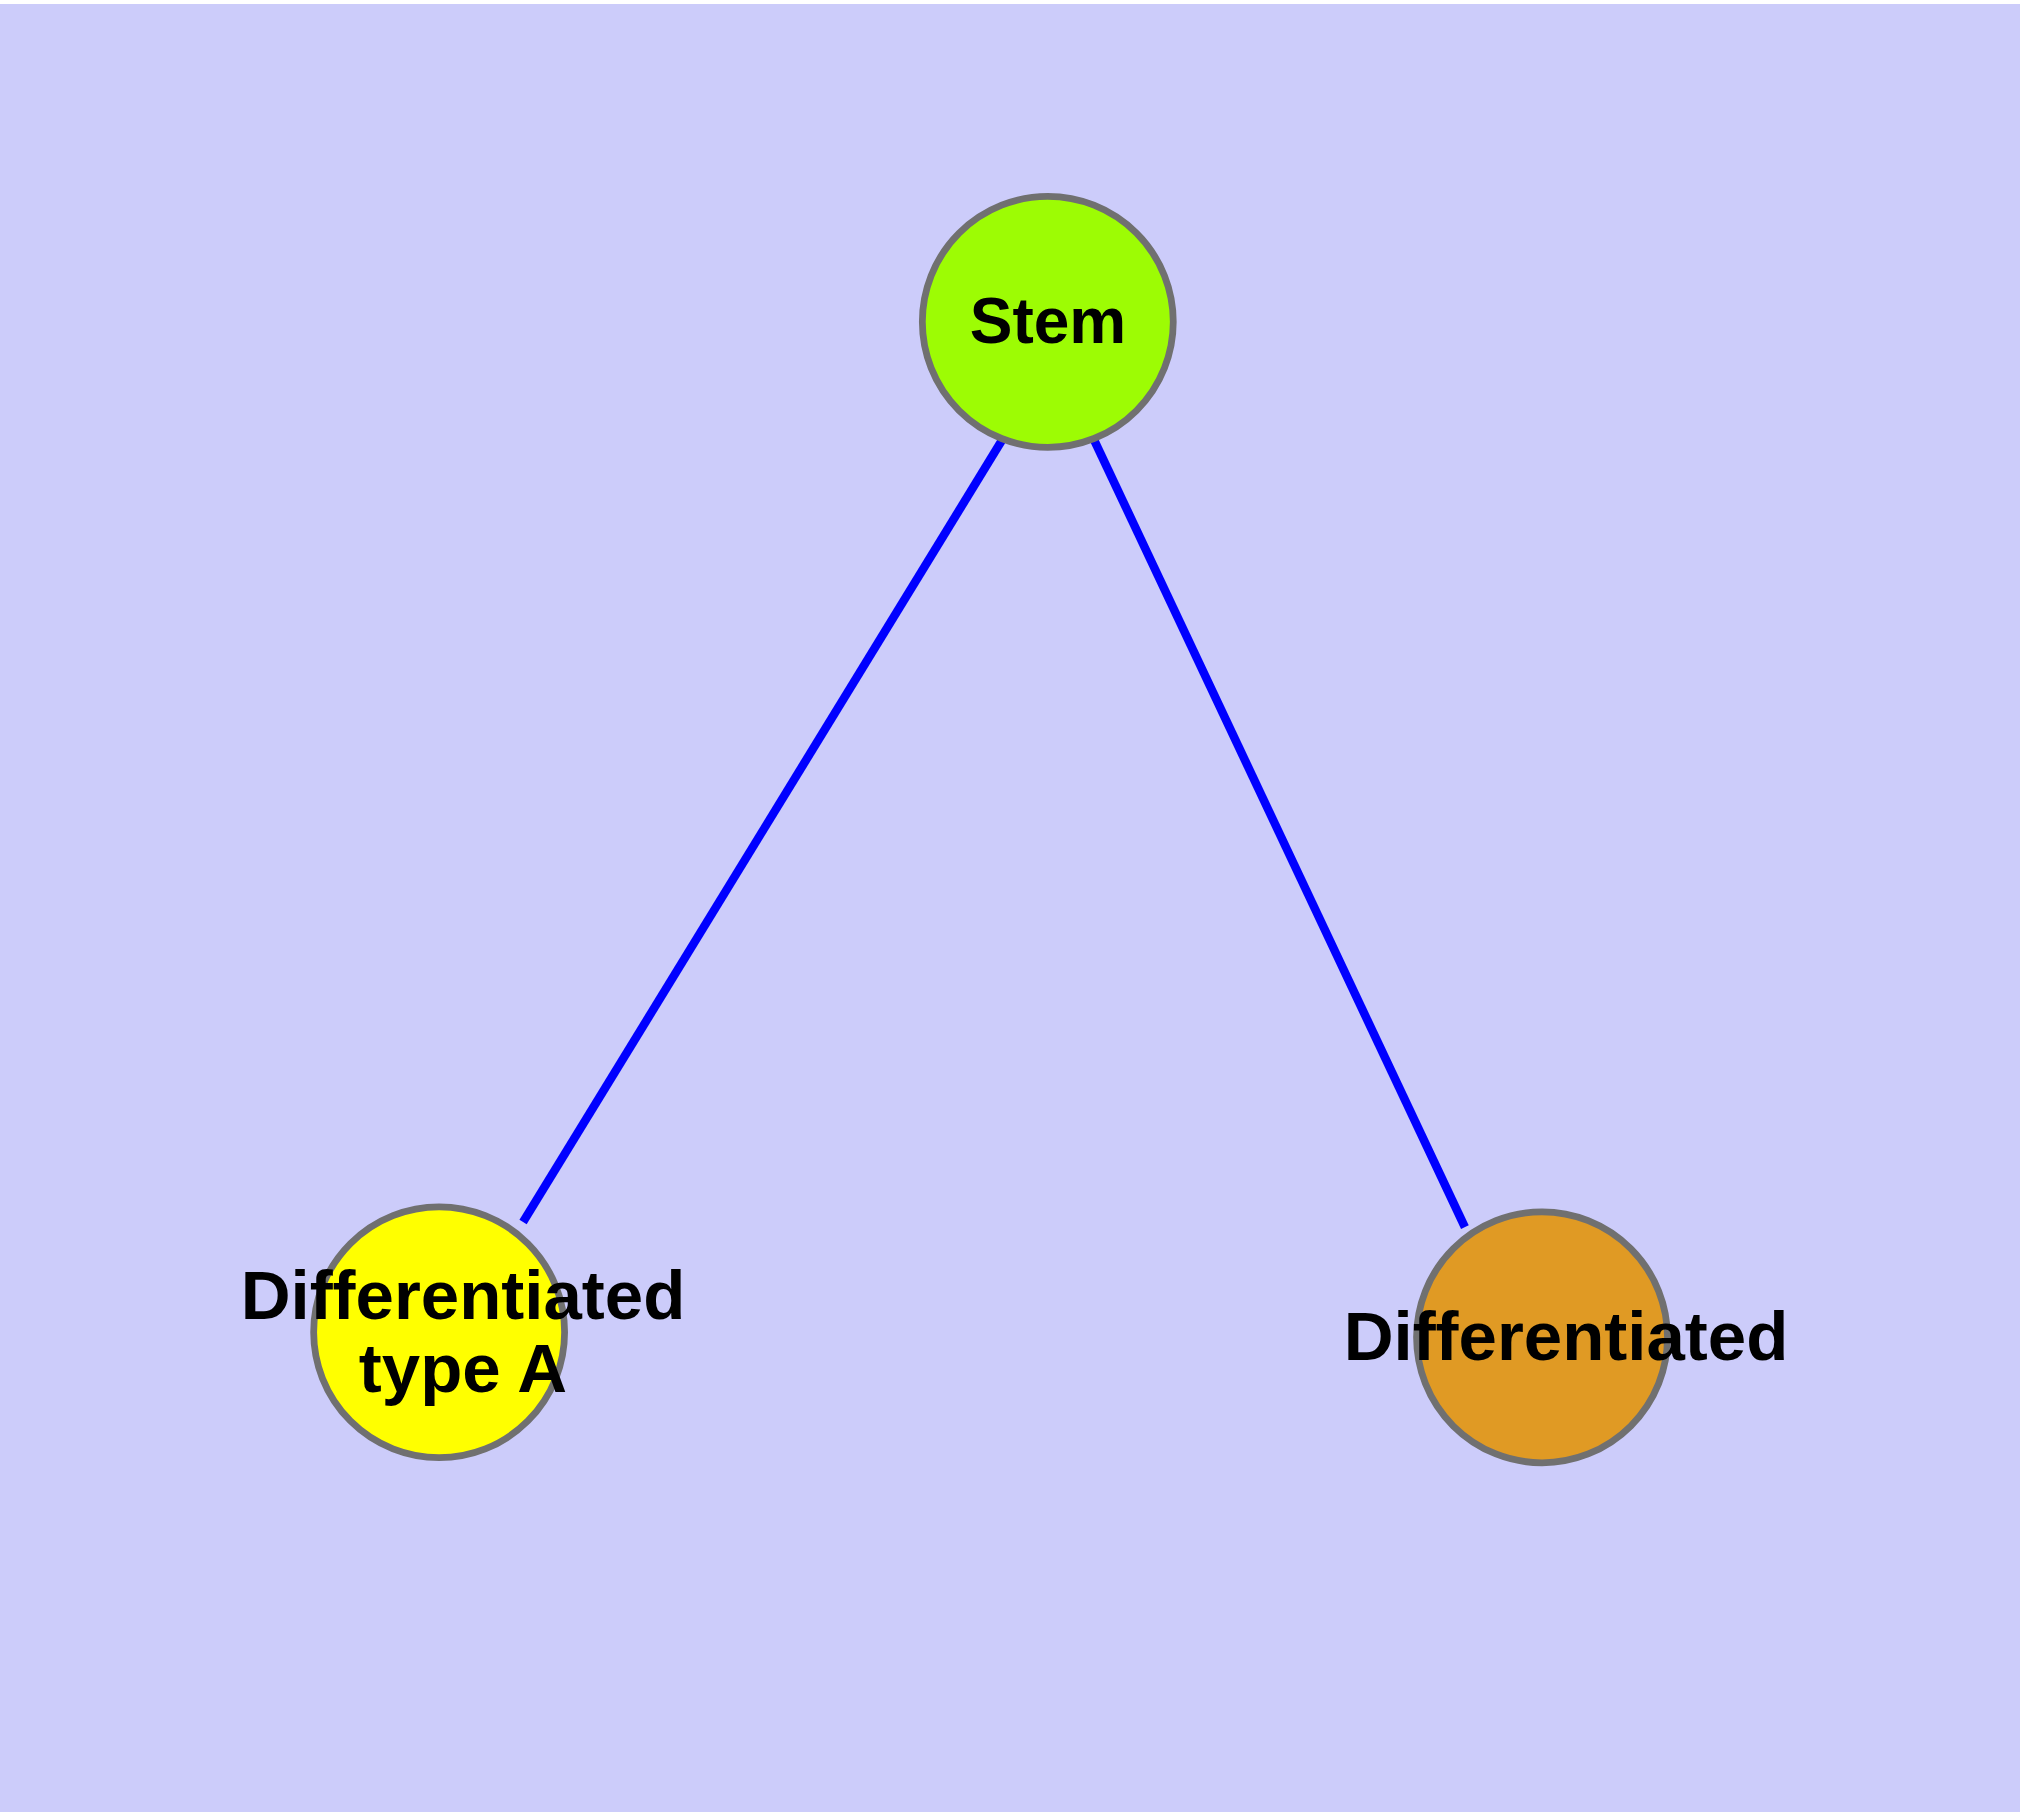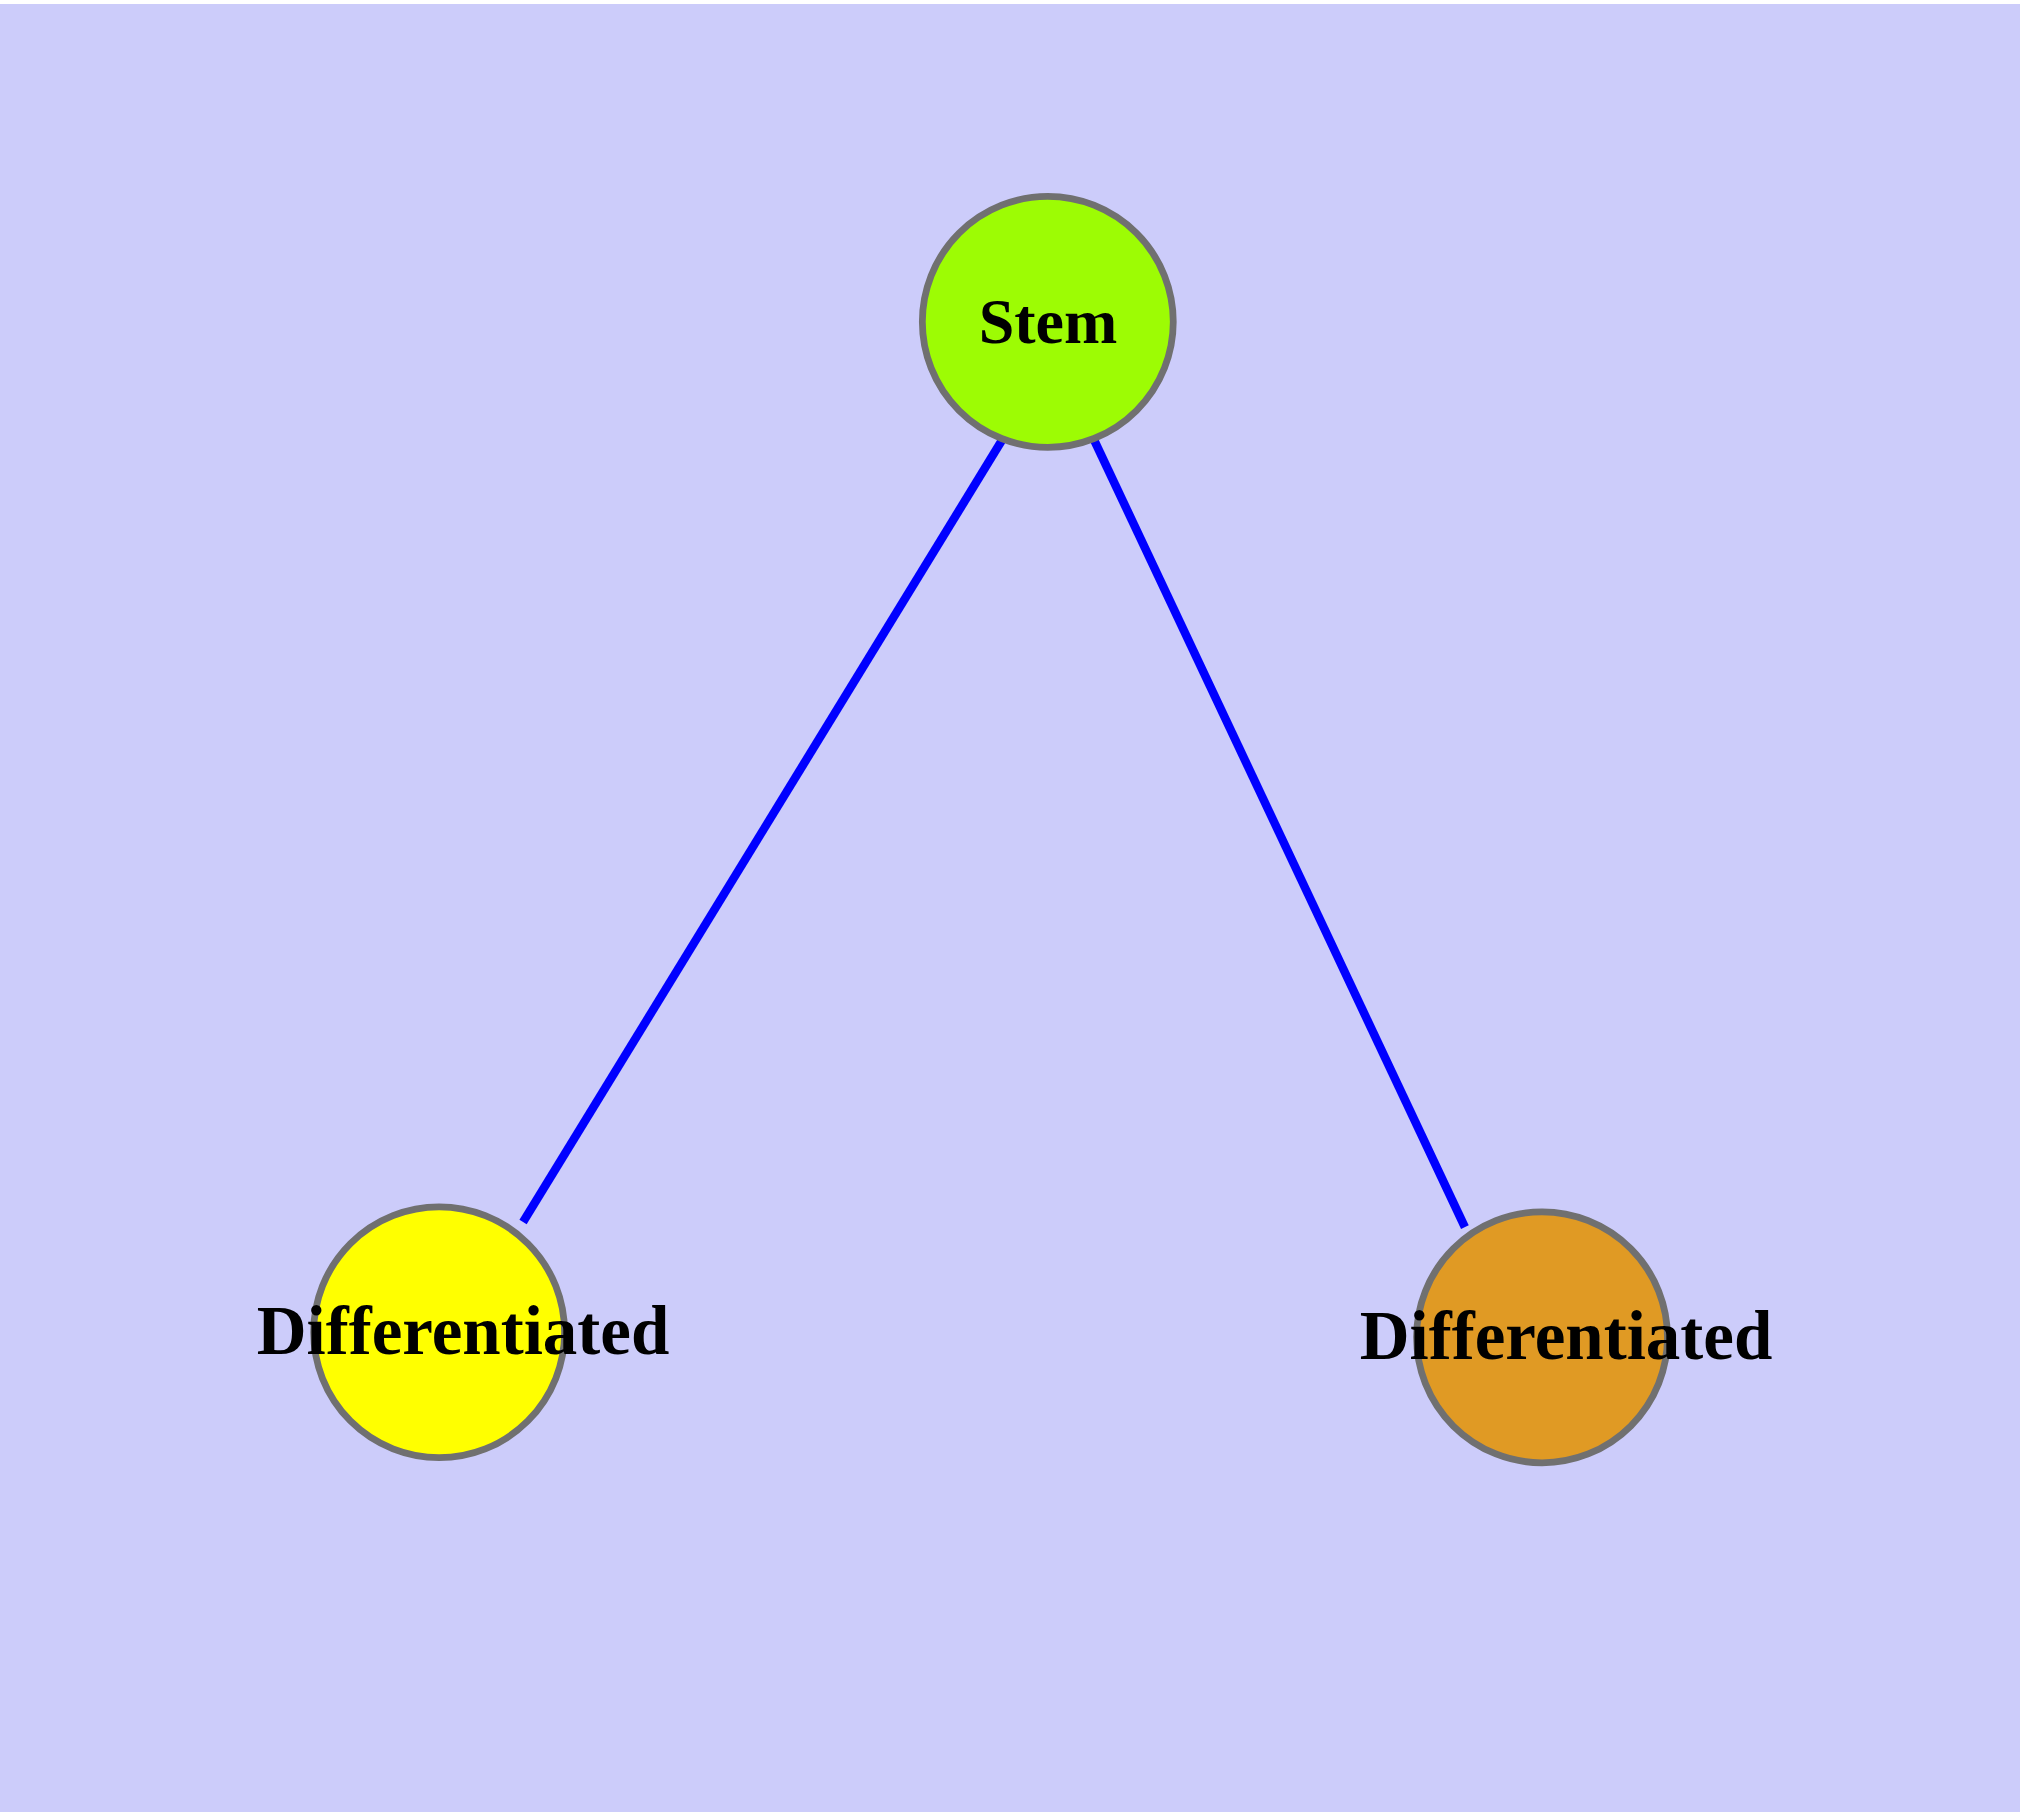--- a/index.html
+++ b/index.html
@@ -28,21 +28,21 @@
     left: 0;
     top: 0;
     width: 2021px;
     height: 1808px;
     display: block;
   }
   .node-label {
     position: absolute;
     text-align: center;
     color: #000000;
-    font-family: Liberation Serif, serif;
+    font-family: Liberation Sans, sans-serif;
     font-weight: bold;
     line-height: 1.06;
     white-space: nowrap;
     transform: translate(-50%, -50%);
     pointer-events: none;
     user-select: none;
   }
   .node-label.stem {
     font-size: 64px;
   }
@@ -70,20 +70,21 @@
         <circle cx="1819" cy="1573" r="148" fill="#e09a24" stroke="#707070" stroke-width="8"></circle>
       </g>
     </svg>
 
     <div class="node-label stem" style="left:1048px; top:318px;">
       <div>Stem</div>
     </div>
 
     <div class="node-label leaf" style="left:439px; top:1328px;">
       <div>Differentiated</div>
+      <div>type A</div>
     </div>
 
     <div class="node-label leaf" style="left:1542px; top:1333px;">
       <div>Differentiated</div>
     </div>
 
   </div>
 </div>
 
 

